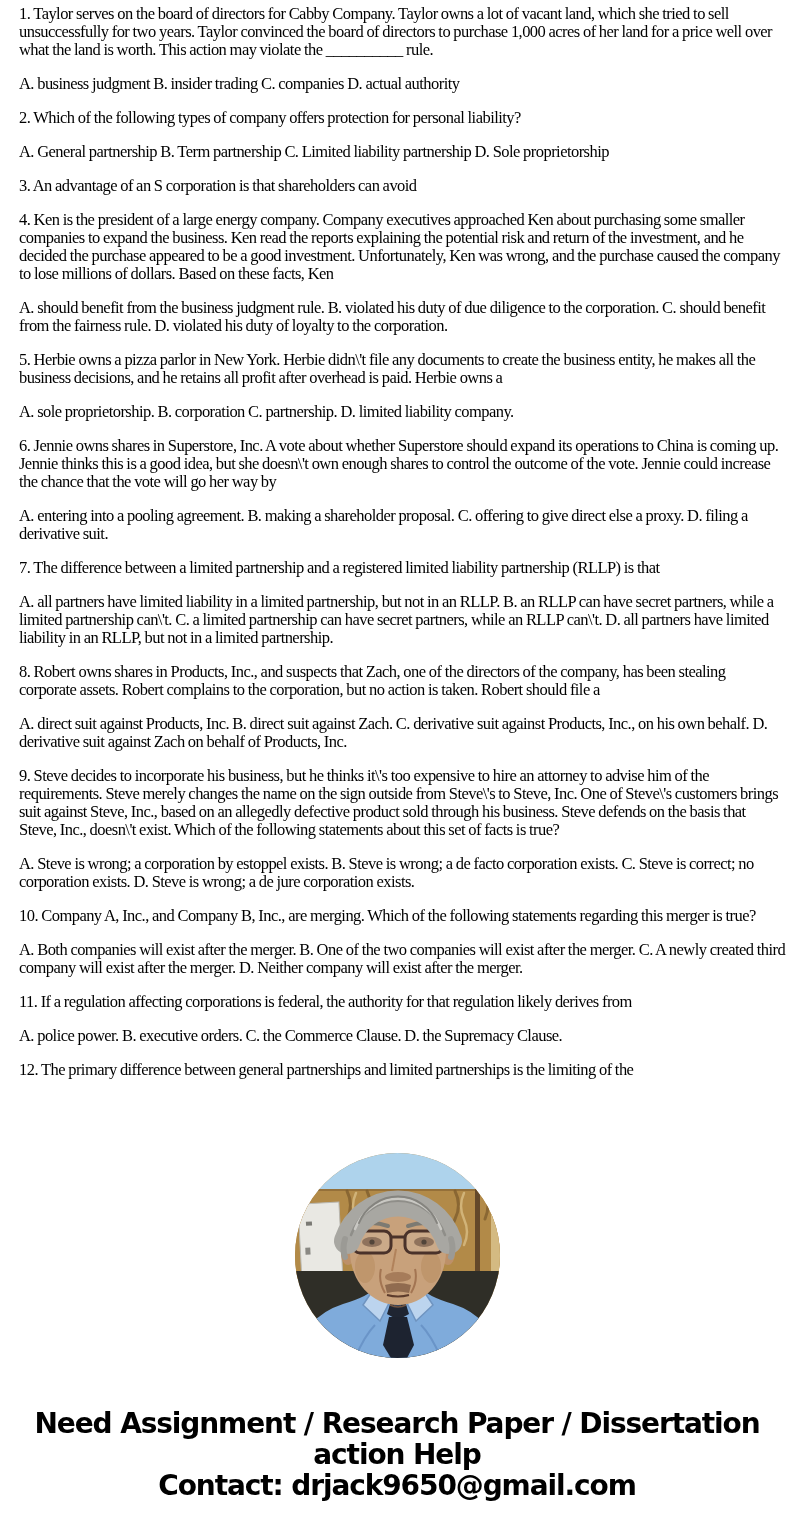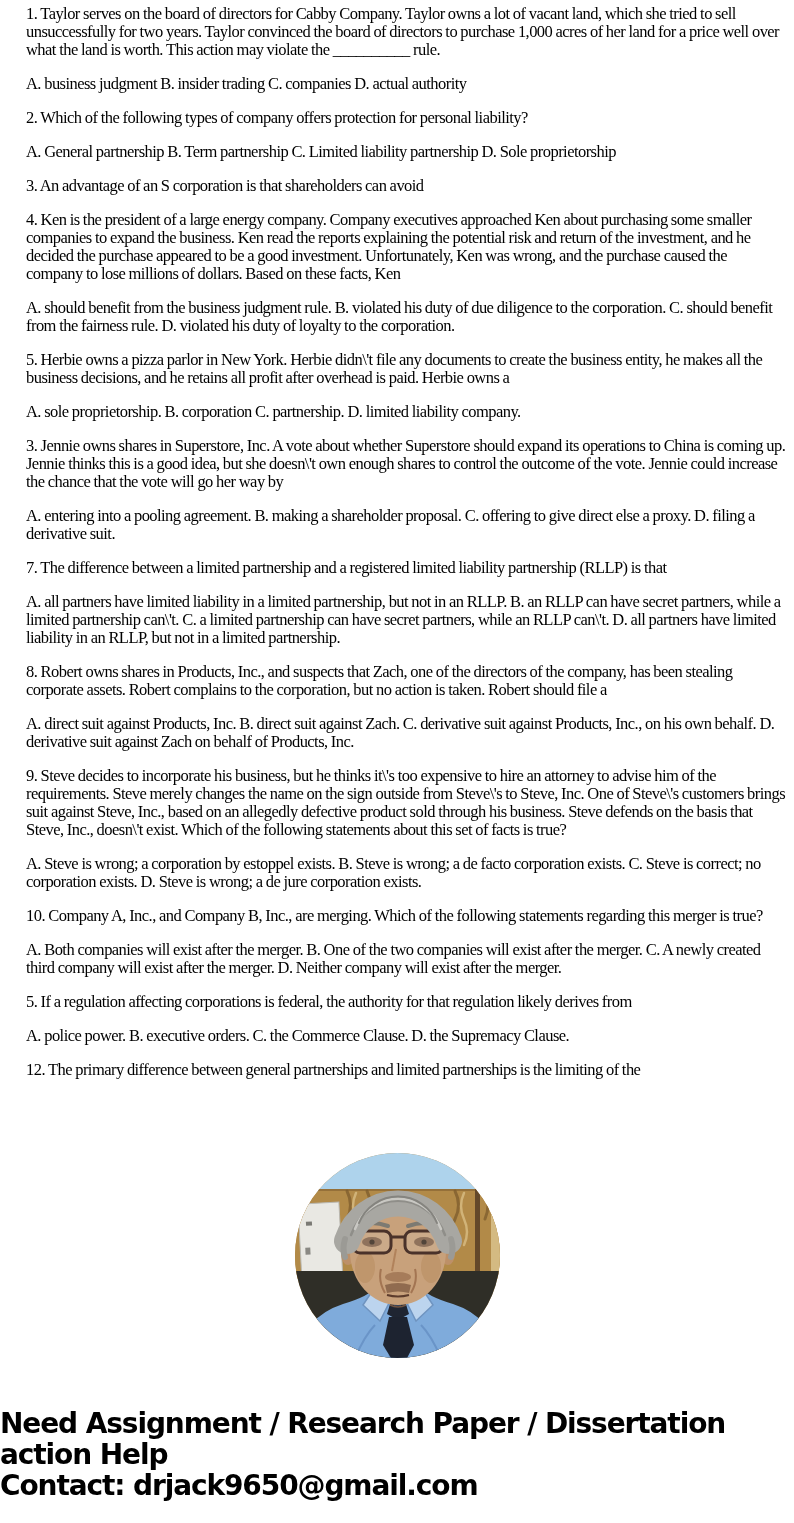--- a/index.html
+++ b/index.html
@@ -4,39 +4,40 @@
 <style>
   html, body { margin: 0; padding: 0; background: #ffffff; }
   body {
     width: 794px; height: 1523px; overflow: hidden;
     font-family: "Liberation Serif", serif;
     color: #000000;
   }
   .questions {
     box-sizing: border-box;
     width: 794px; height: 1131px;
-    padding: 5px 8px 0 26px;
+    padding: 5px 8px 0 19px;
     overflow: hidden;
     font-size: 16.5px;
     line-height: 18px;
     letter-spacing: -0.55px;
     word-spacing: -0.3px;
   }
   .questions p { margin: 16px 0; }
   .questions p:first-child { margin-top: 0; }
   .portrait-wrap {
     width: 205px; height: 205px;
     margin: 22px auto 0 auto;
     border-radius: 50%;
     overflow: hidden;
     background: #b28a48;
   }
   .portrait-wrap svg { display: block; }
   .footer {
     margin-top: 50px;
+    text-align: center;
     font-family: "DejaVu Sans", "Liberation Sans", sans-serif;
     font-weight: 700;
     font-size: 28px;
     line-height: 31px;
     letter-spacing: -1.1px;
     color: #000000;
   }
 </style>
 </head>
 <body>
@@ -44,31 +45,31 @@
 <div class="questions">
   <p>1. Taylor serves on the board of directors for Cabby Company. Taylor owns a lot of vacant land, which she tried to sell unsuccessfully for two years. Taylor convinced the board of directors to purchase 1,000 acres of her land for a price well over what the land is worth. This action may violate the __________ rule.</p>
   <p>A. business judgment B. insider trading C. companies D. actual authority</p>
   <p>2. Which of the following types of company offers protection for personal liability?</p>
   <p>A. General partnership B. Term partnership C. Limited liability partnership D. Sole proprietorship</p>
   <p>3. An advantage of an S corporation is that shareholders can avoid</p>
   <p>4. Ken is the president of a large energy company. Company executives approached Ken about purchasing some smaller companies to expand the business. Ken read the reports explaining the potential risk and return of the investment, and he decided the purchase appeared to be a good investment. Unfortunately, Ken was wrong, and the purchase caused the company to lose millions of dollars. Based on these facts, Ken</p>
   <p>A. should benefit from the business judgment rule. B. violated his duty of due diligence to the corporation. C. should benefit from the fairness rule. D. violated his duty of loyalty to the corporation.</p>
   <p>5. Herbie owns a pizza parlor in New York. Herbie didn\'t file any documents to create the business entity, he makes all the business decisions, and he retains all profit after overhead is paid. Herbie owns a</p>
   <p>A. sole proprietorship. B. corporation C. partnership. D. limited liability company.</p>
-  <p>3. Jennie owns shares in Superstore, Inc. A vote about whether Superstore should expand its operations to China is coming up. Jennie thinks this is a good idea, but she doesn\'t own enough shares to control the outcome of the vote. Jennie could increase the chance that the vote will go her way by</p>
+  <p>6. Jennie owns shares in Superstore, Inc. A vote about whether Superstore should expand its operations to China is coming up. Jennie thinks this is a good idea, but she doesn\'t own enough shares to control the outcome of the vote. Jennie could increase the chance that the vote will go her way by</p>
   <p>A. entering into a pooling agreement. B. making a shareholder proposal. C. offering to give direct else a proxy. D. filing a derivative suit.</p>
   <p>7. The difference between a limited partnership and a registered limited liability partnership (RLLP) is that</p>
   <p>A. all partners have limited liability in a limited partnership, but not in an RLLP. B. an RLLP can have secret partners, while a limited partnership can\'t. C. a limited partnership can have secret partners, while an RLLP can\'t. D. all partners have limited liability in an RLLP, but not in a limited partnership.</p>
   <p>8. Robert owns shares in Products, Inc., and suspects that Zach, one of the directors of the company, has been stealing corporate assets. Robert complains to the corporation, but no action is taken. Robert should file a</p>
   <p>A. direct suit against Products, Inc. B. direct suit against Zach. C. derivative suit against Products, Inc., on his own behalf. D. derivative suit against Zach on behalf of Products, Inc.</p>
   <p>9. Steve decides to incorporate his business, but he thinks it\'s too expensive to hire an attorney to advise him of the requirements. Steve merely changes the name on the sign outside from Steve\'s to Steve, Inc. One of Steve\'s customers brings suit against Steve, Inc., based on an allegedly defective product sold through his business. Steve defends on the basis that Steve, Inc., doesn\'t exist. Which of the following statements about this set of facts is true?</p>
   <p>A. Steve is wrong; a corporation by estoppel exists. B. Steve is wrong; a de facto corporation exists. C. Steve is correct; no corporation exists. D. Steve is wrong; a de jure corporation exists.</p>
   <p>10. Company A, Inc., and Company B, Inc., are merging. Which of the following statements regarding this merger is true?</p>
   <p>A. Both companies will exist after the merger. B. One of the two companies will exist after the merger. C. A newly created third company will exist after the merger. D. Neither company will exist after the merger.</p>
-  <p>5. If a regulation affecting corporations is federal, the authority for that regulation likely derives from</p>
+  <p>11. If a regulation affecting corporations is federal, the authority for that regulation likely derives from</p>
   <p>A. police power. B. executive orders. C. the Commerce Clause. D. the Supremacy Clause.</p>
   <p>12. The primary difference between general partnerships and limited partnerships is the limiting of the</p>
 </div>
 
 <div class="portrait-wrap">
   <svg width="205" height="205" viewBox="0 0 205 205" xmlns="http://www.w3.org/2000/svg">
 
     <rect x="0" y="0" width="205" height="40" fill="#aed3ec"></rect>
 
     <rect x="0" y="36" width="205" height="90" fill="#b28a48"></rect>

